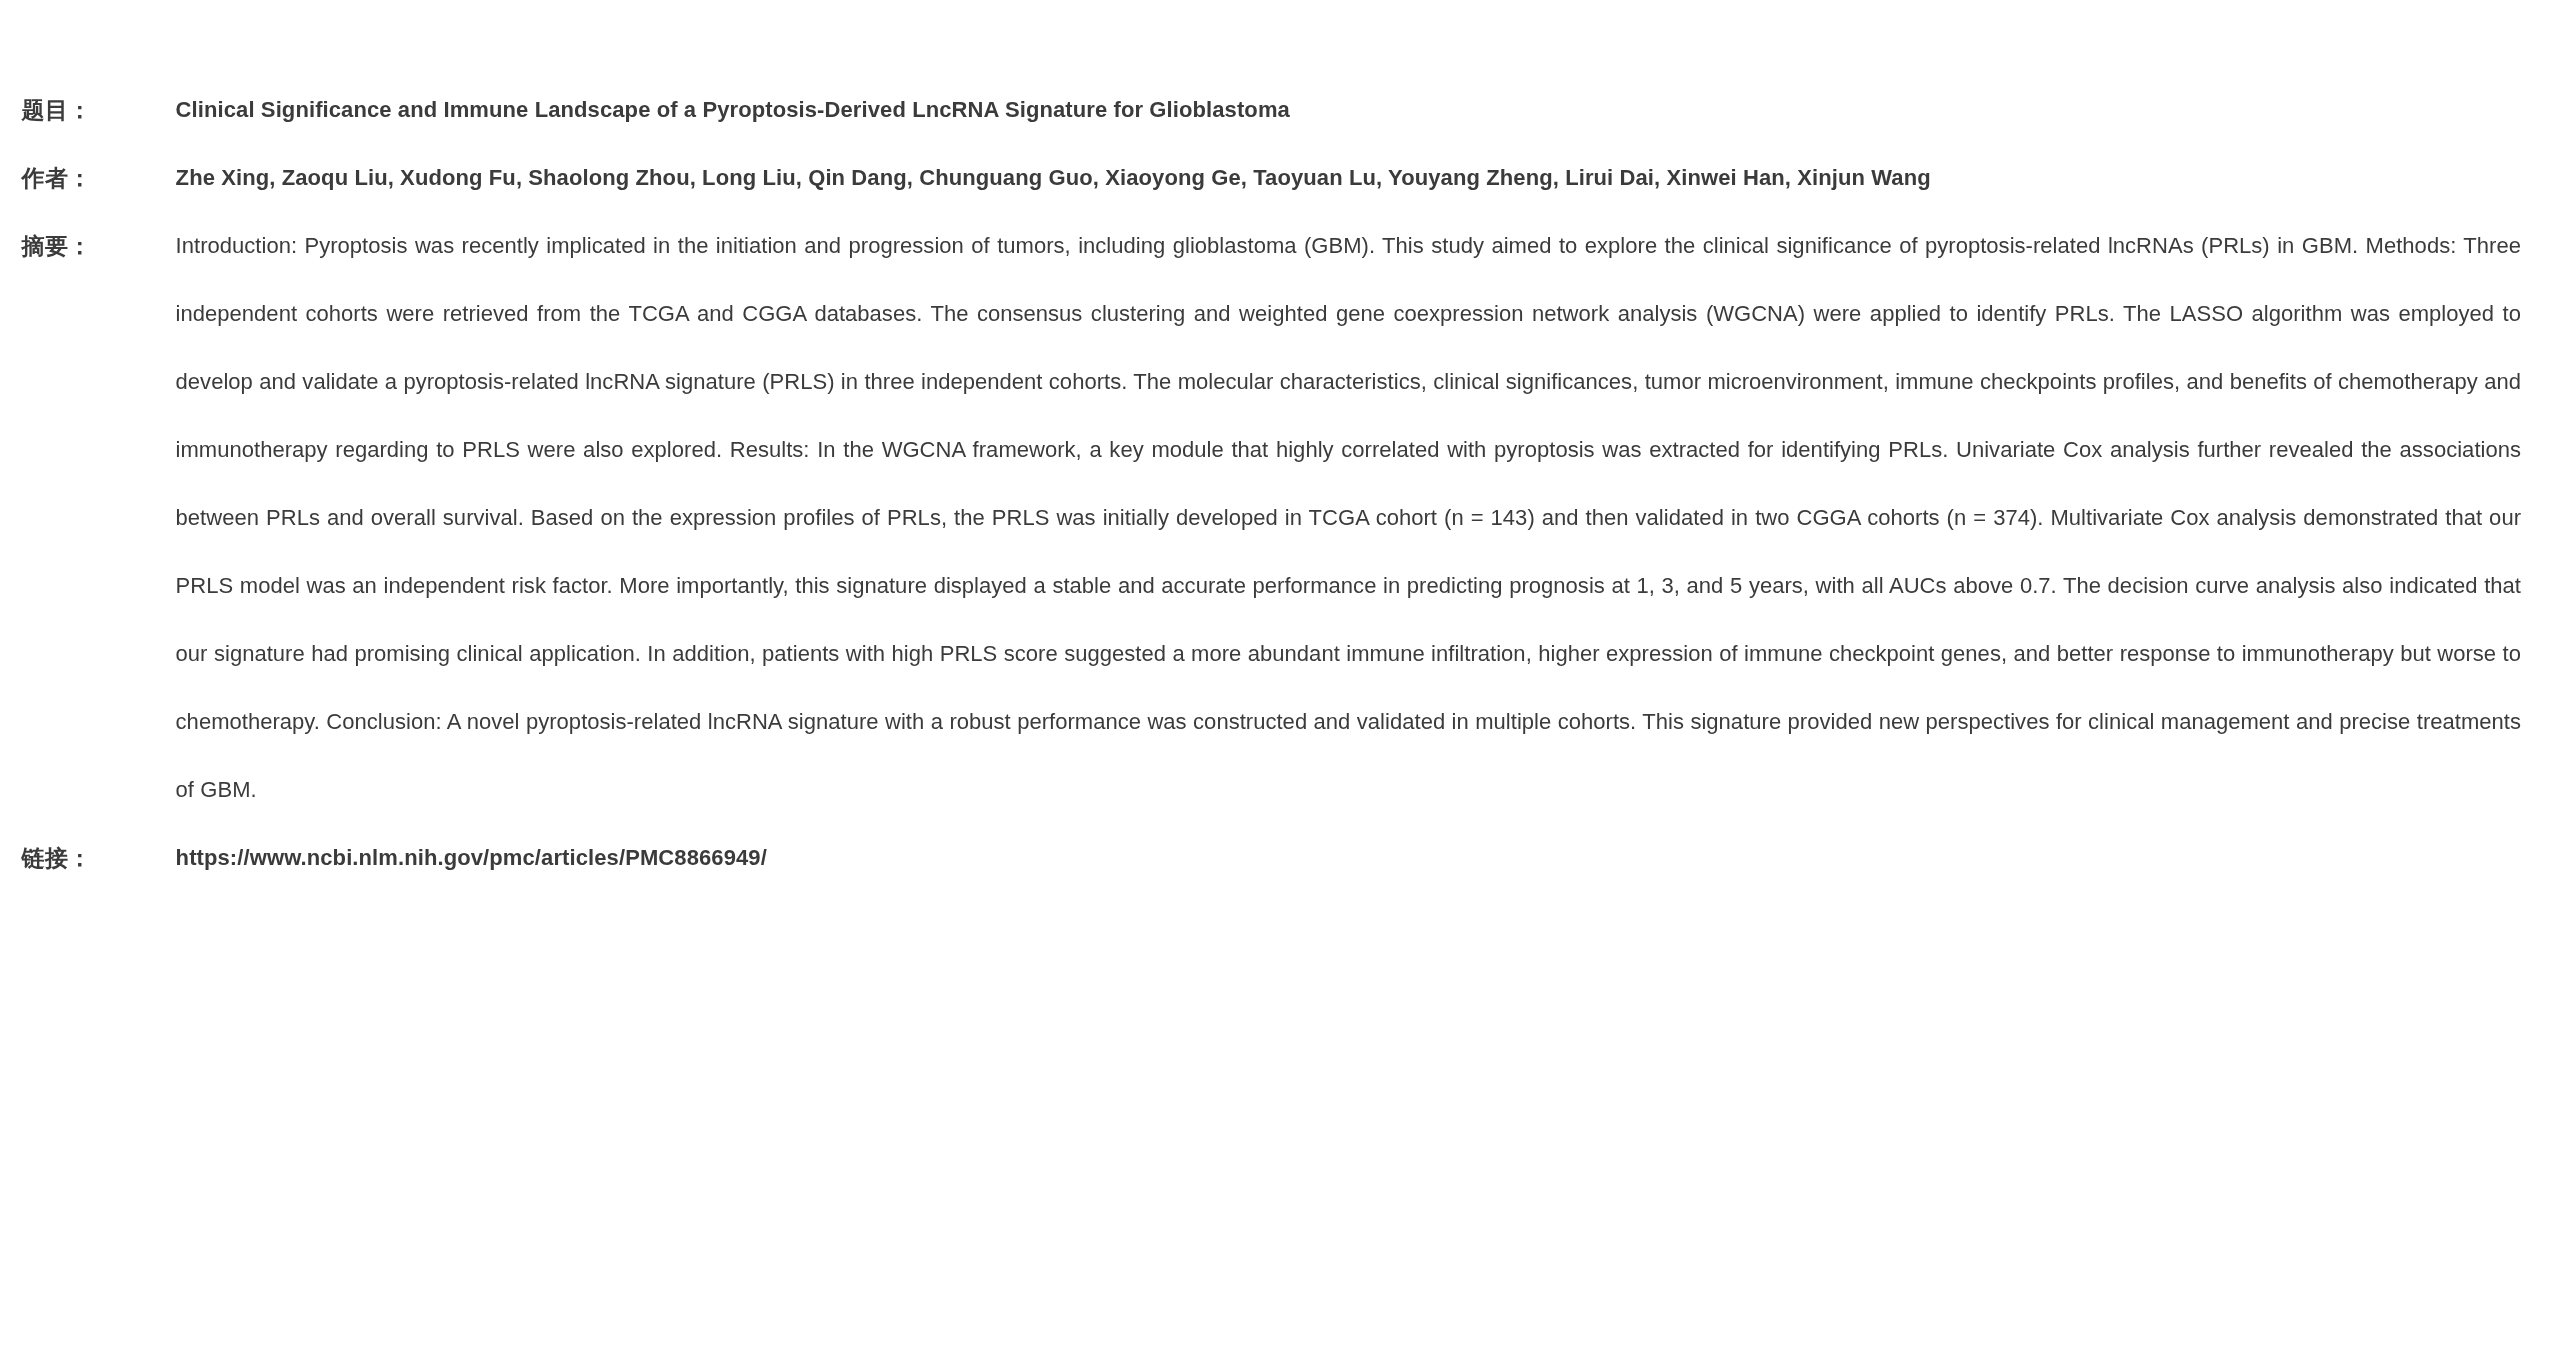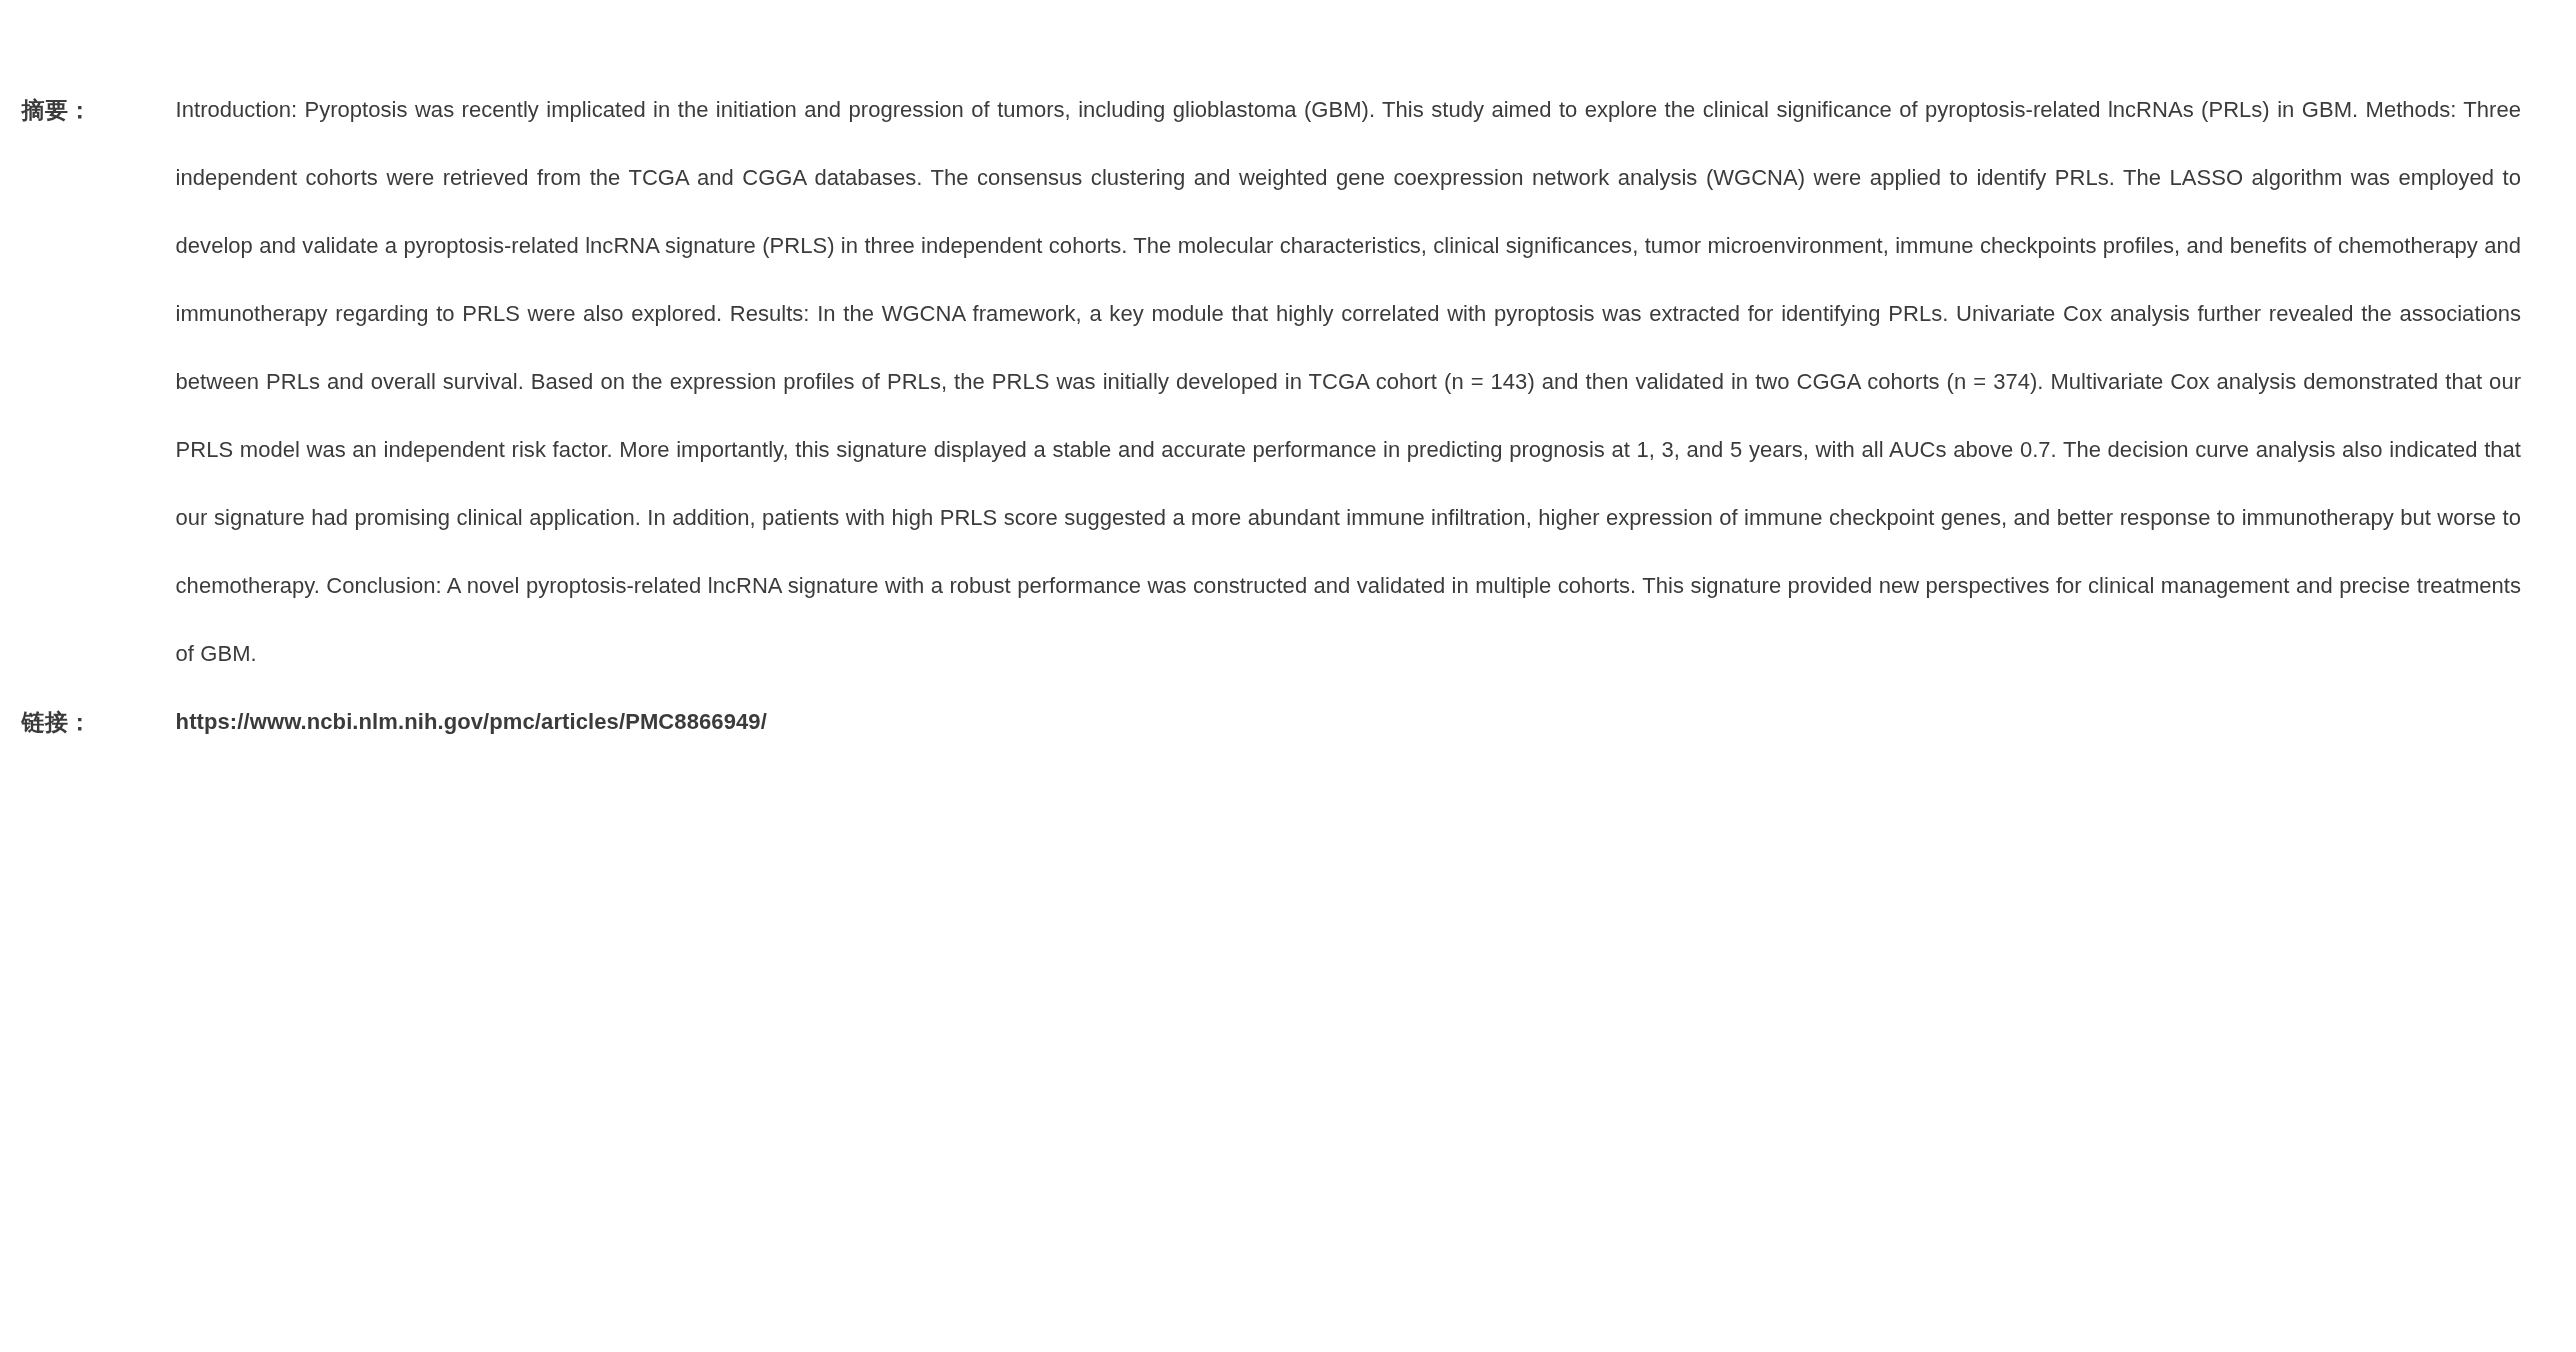--- a/index.html
+++ b/index.html
@@ -75,21 +75,29 @@
     white-space: nowrap;
   }
 
   .row-abstract .field-label { line-height: 68px; }
 </style>
 </head>
 <body>
 
 <div id="paper-card">
 
+  <div class="record-row row-title">
+    <div class="field-label">题目：</div>
+    <div class="field-value value-title">Clinical Significance and Immune Landscape of a Pyroptosis-Derived LncRNA Signature for Glioblastoma</div>
+  </div>
 
+  <div class="record-row row-authors">
+    <div class="field-label">作者：</div>
+    <div class="field-value value-authors">Zhe Xing, Zaoqu Liu, Xudong Fu, Shaolong Zhou, Long Liu, Qin Dang, Chunguang Guo, Xiaoyong Ge, Taoyuan Lu, Youyang Zheng, Lirui Dai, Xinwei Han, Xinjun Wang</div>
+  </div>
 
   <div class="record-row row-abstract">
     <div class="field-label">摘要：</div>
     <div class="field-value value-abstract">Introduction: Pyroptosis was recently implicated in the initiation and progression of tumors, including glioblastoma (GBM). This study aimed to explore the clinical significance of pyroptosis-related lncRNAs (PRLs) in GBM. Methods: Three independent cohorts were retrieved from the TCGA and CGGA databases. The consensus clustering and weighted gene coexpression network analysis (WGCNA) were applied to identify PRLs. The LASSO algorithm was employed to develop and validate a pyroptosis-related lncRNA signature (PRLS) in three independent cohorts. The molecular characteristics, clinical significances, tumor microenvironment, immune checkpoints profiles, and benefits of chemotherapy and immunotherapy regarding to PRLS were also explored. Results: In the WGCNA framework, a key module that highly correlated with pyroptosis was extracted for identifying PRLs. Univariate Cox analysis further revealed the associations between PRLs and overall survival. Based on the expression profiles of PRLs, the PRLS was initially developed in TCGA cohort (n = 143) and then validated in two CGGA cohorts (n = 374). Multivariate Cox analysis demonstrated that our PRLS model was an independent risk factor. More importantly, this signature displayed a stable and accurate performance in predicting prognosis at 1, 3, and 5 years, with all AUCs above 0.7. The decision curve analysis also indicated that our signature had promising clinical application. In addition, patients with high PRLS score suggested a more abundant immune infiltration, higher expression of immune checkpoint genes, and better response to immunotherapy but worse to chemotherapy. Conclusion: A novel pyroptosis-related lncRNA signature with a robust performance was constructed and validated in multiple cohorts. This signature provided new perspectives for clinical management and precise treatments of GBM.</div>
   </div>
 
   <div class="record-row row-link">
     <div class="field-label">链接：</div>
     <div class="field-value value-link">https://www.ncbi.nlm.nih.gov/pmc/articles/PMC8866949/</div>
   </div>

